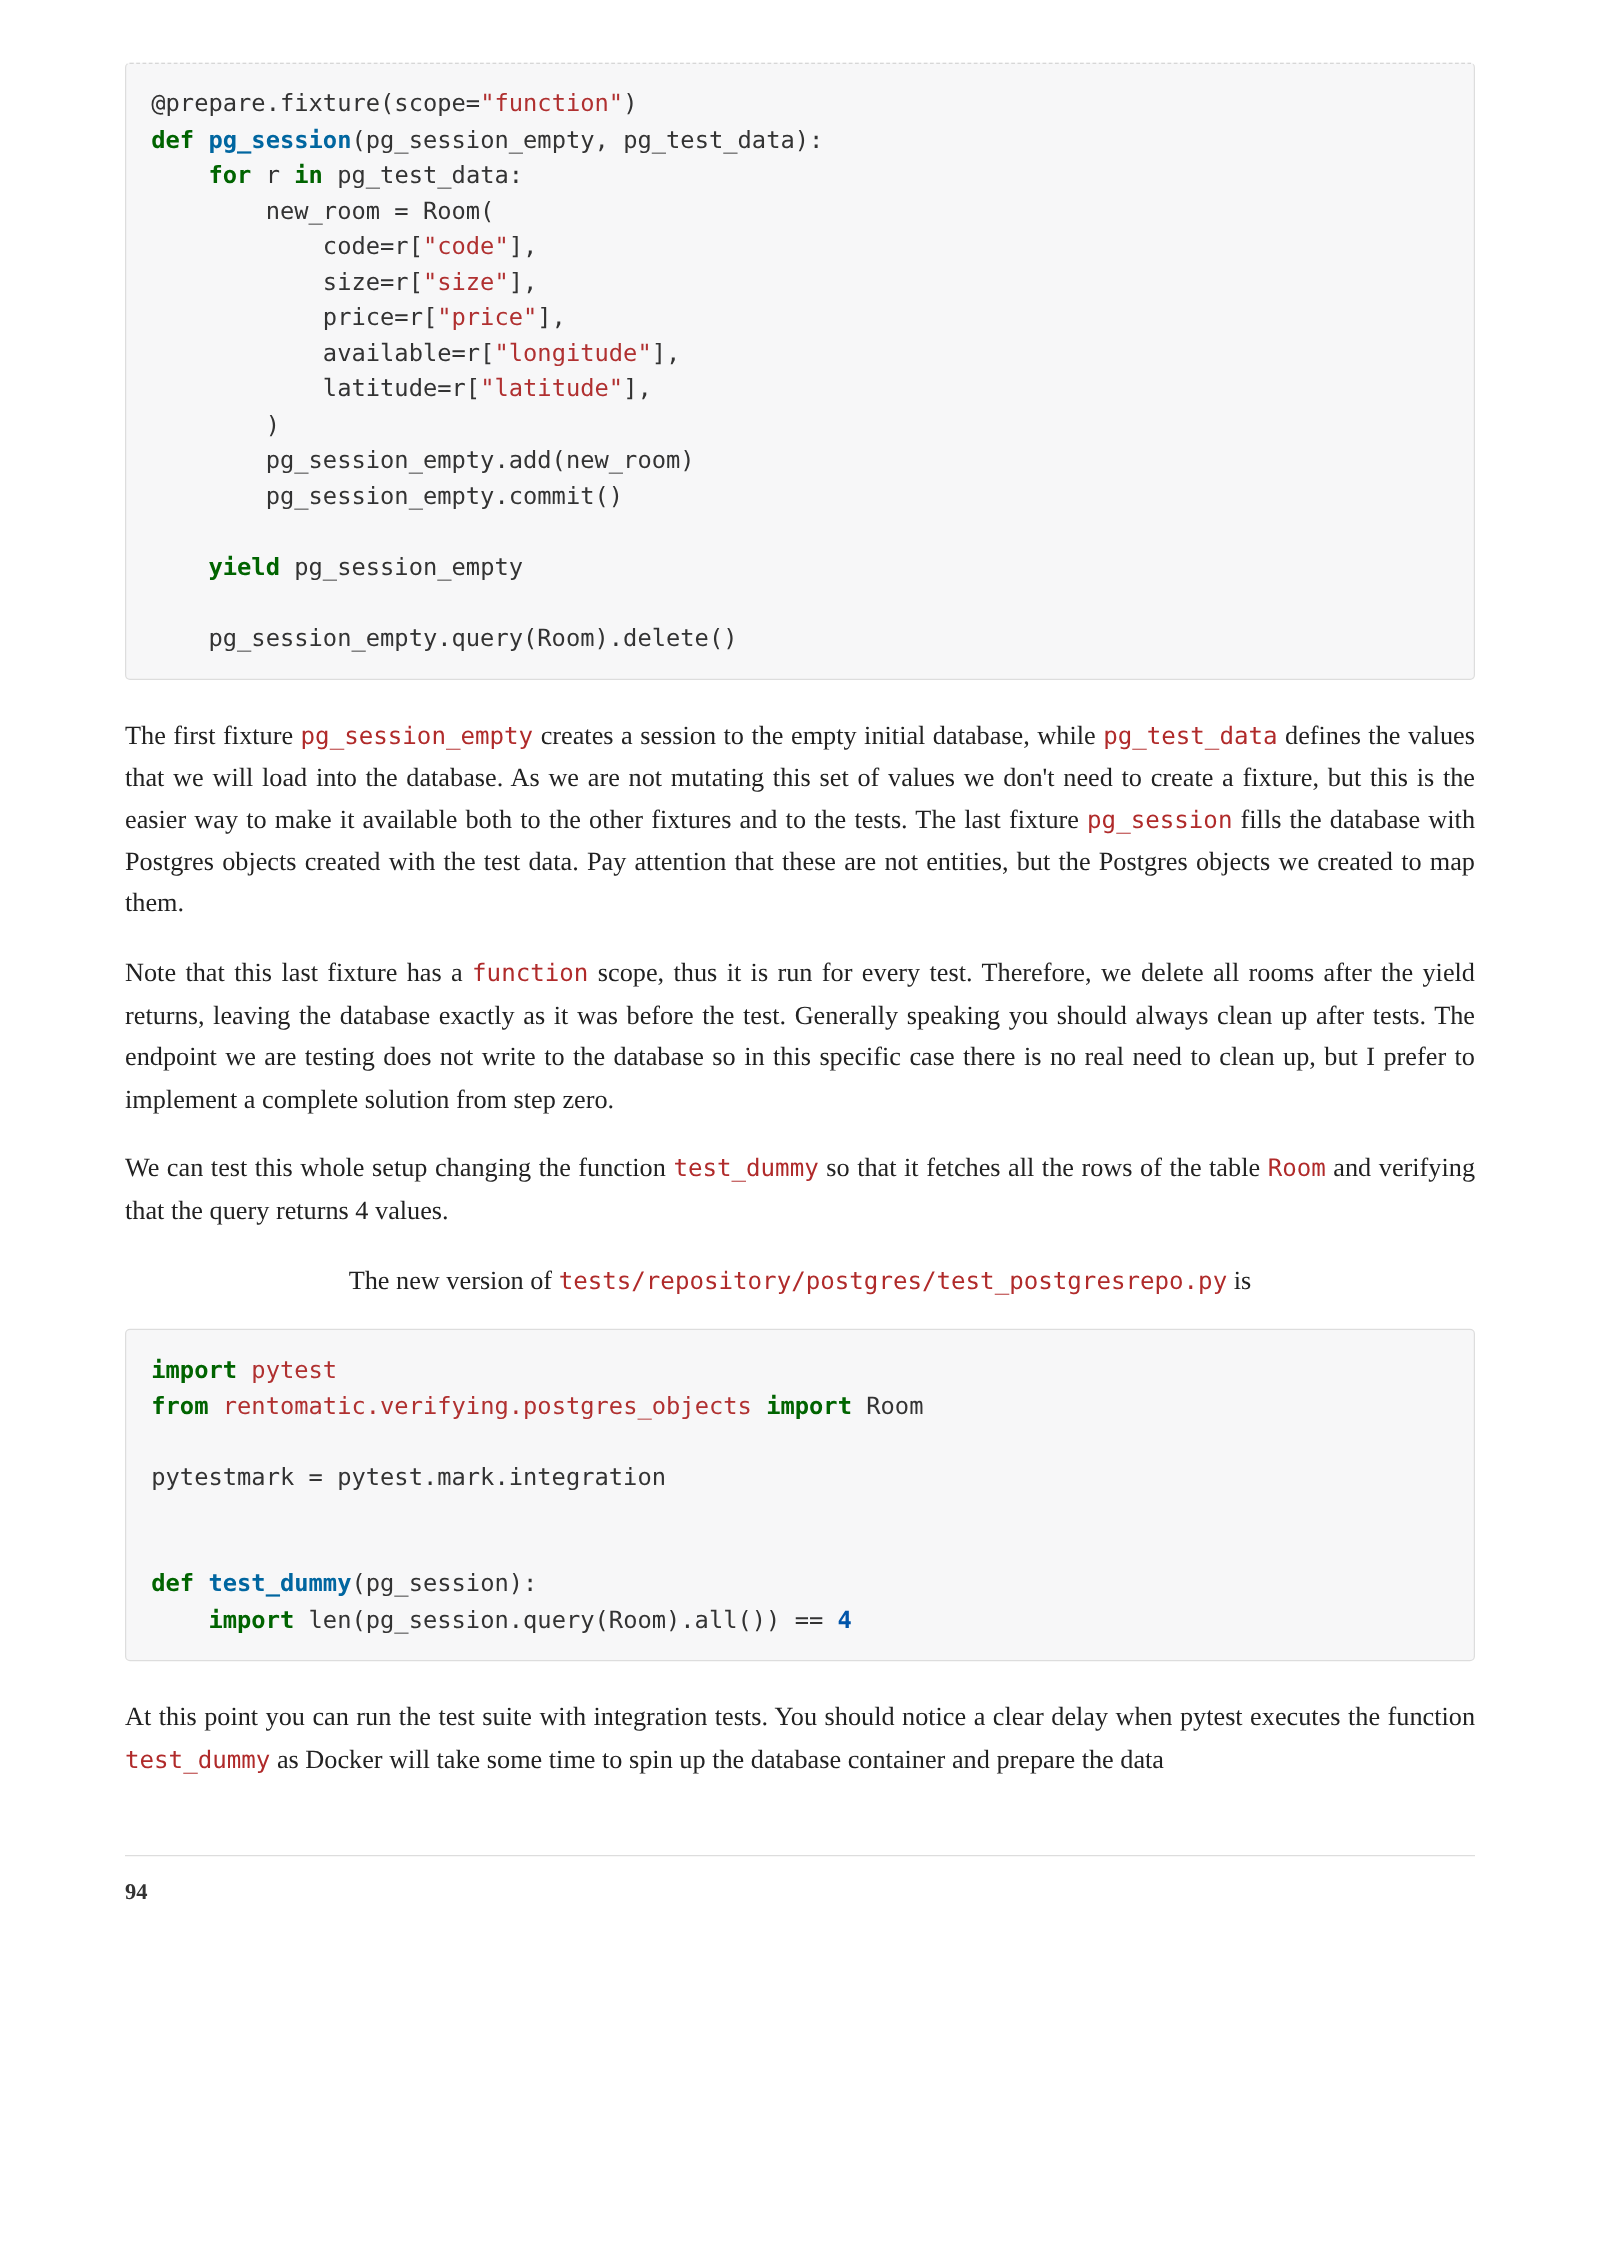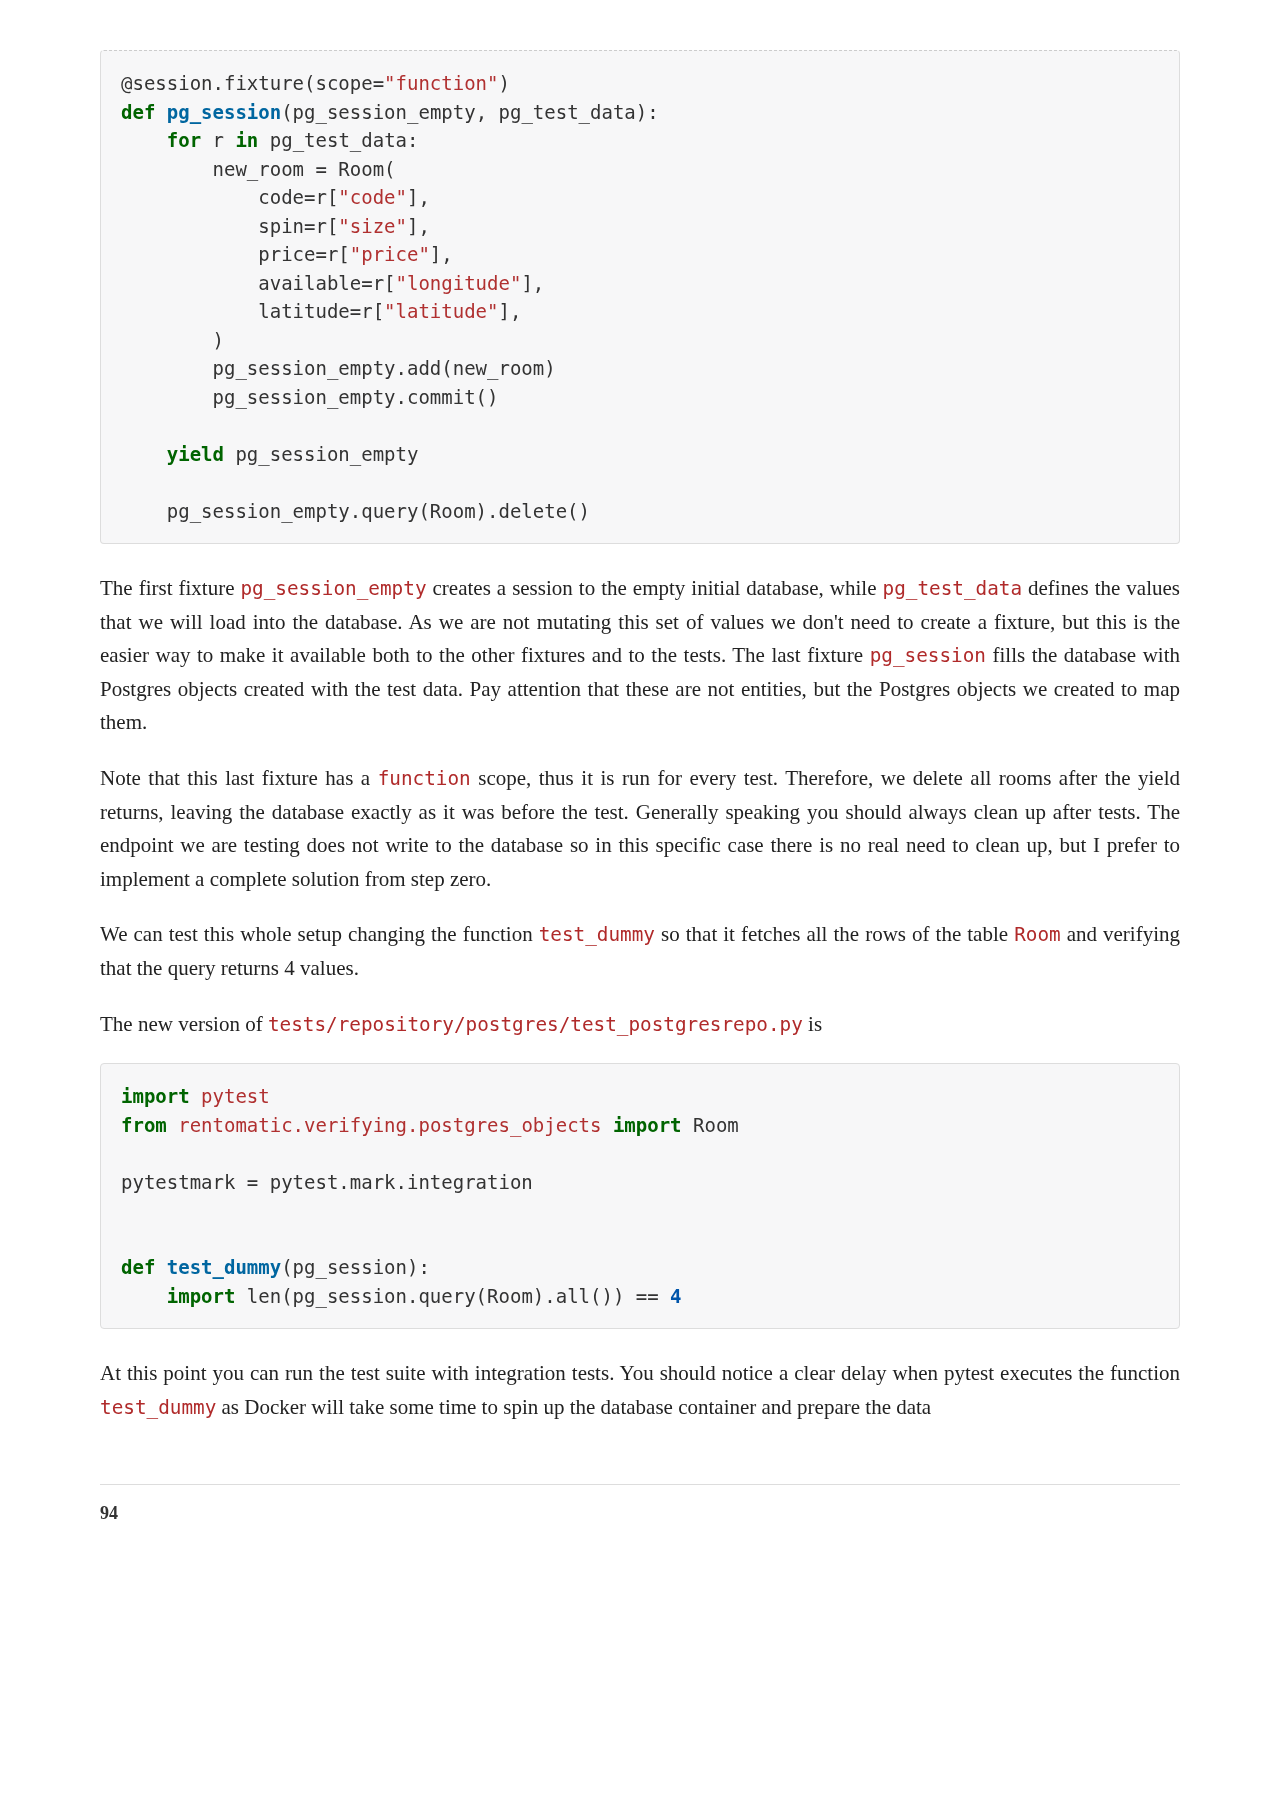--- a/index.html
+++ b/index.html
@@ -54,44 +54,44 @@
   }
   .page-number {
     font-size: 18px;
     color: #333;
     font-weight: bold;
   }
 </style>
 </head>
 <body>
 
-<div class="code-block dashed-top"><span><span>@session.fixture(scope=</span><span class="tk-string">"function"</span><span>)</span></span>
+<div class="code-block dashed-top"><span><span>@prepare.fixture(scope=</span><span class="tk-string">"function"</span><span>)</span></span>
 <span class="tk-keyword">def</span> <span class="tk-funcname">pg_session</span><span>(pg_session_empty, pg_test_data):</span>
     <span class="tk-keyword">for</span><span> r </span><span class="tk-keyword">in</span><span> pg_test_data:</span>
 <span>        new_room = Room(</span>
 <span>            code=r[</span><span class="tk-string">"code"</span><span>],</span>
-<span>            spin=r[</span><span class="tk-string">"size"</span><span>],</span>
+<span>            size=r[</span><span class="tk-string">"size"</span><span>],</span>
 <span>            price=r[</span><span class="tk-string">"price"</span><span>],</span>
 <span>            available=r[</span><span class="tk-string">"longitude"</span><span>],</span>
 <span>            latitude=r[</span><span class="tk-string">"latitude"</span><span>],</span>
 <span>        )</span>
 <span>        pg_session_empty.add(new_room)</span>
 <span>        pg_session_empty.commit()</span>
 
     <span class="tk-keyword">yield</span><span> pg_session_empty</span>
 
 <span>    pg_session_empty.query(Room).delete()</span></div>
 
 <p class="prose"><span>The first fixture </span><span class="inline-code">pg_session_empty</span><span> creates a session to the empty initial database, while </span><span class="inline-code">pg_test_data</span><span> defines the values that we will load into the database. As we are not mutating this set of values we don't need to create a fixture, but this is the easier way to make it available both to the other fixtures and to the tests. The last fixture </span><span class="inline-code">pg_session</span><span> fills the database with Postgres objects created with the test data. Pay attention that these are not entities, but the Postgres objects we created to map them.</span></p>
 
 <p class="prose"><span>Note that this last fixture has a </span><span class="inline-code">function</span><span> scope, thus it is run for every test. Therefore, we delete all rooms after the yield returns, leaving the database exactly as it was before the test. Generally speaking you should always clean up after tests. The endpoint we are testing does not write to the database so in this specific case there is no real need to clean up, but I prefer to implement a complete solution from step zero.</span></p>
 
 <p class="prose"><span>We can test this whole setup changing the function </span><span class="inline-code">test_dummy</span><span> so that it fetches all the rows of the table </span><span class="inline-code">Room</span><span> and verifying that the query returns 4 values.</span></p>
 
-<p class="prose" style="text-align:left;"><span>The new version of </span><span class="inline-code">tests/repository/postgres/test_postgresrepo.py</span><span> is</span></p>
+<p class="prose" style="text-align:center;"><span>The new version of </span><span class="inline-code">tests/repository/postgres/test_postgresrepo.py</span><span> is</span></p>
 
 <div class="code-block"><span class="tk-keyword">import</span> <span class="tk-module">pytest</span>
 <span class="tk-keyword">from</span> <span class="tk-module">rentomatic.verifying.postgres_objects</span> <span class="tk-keyword">import</span><span> Room</span>
 
 <span>pytestmark = pytest.mark.integration</span>
 
 
 <span class="tk-keyword">def</span> <span class="tk-funcname">test_dummy</span><span>(pg_session):</span>
     <span class="tk-keyword">import</span><span> len(pg_session.query(Room).all()) == </span><span class="tk-number">4</span></div>
 

